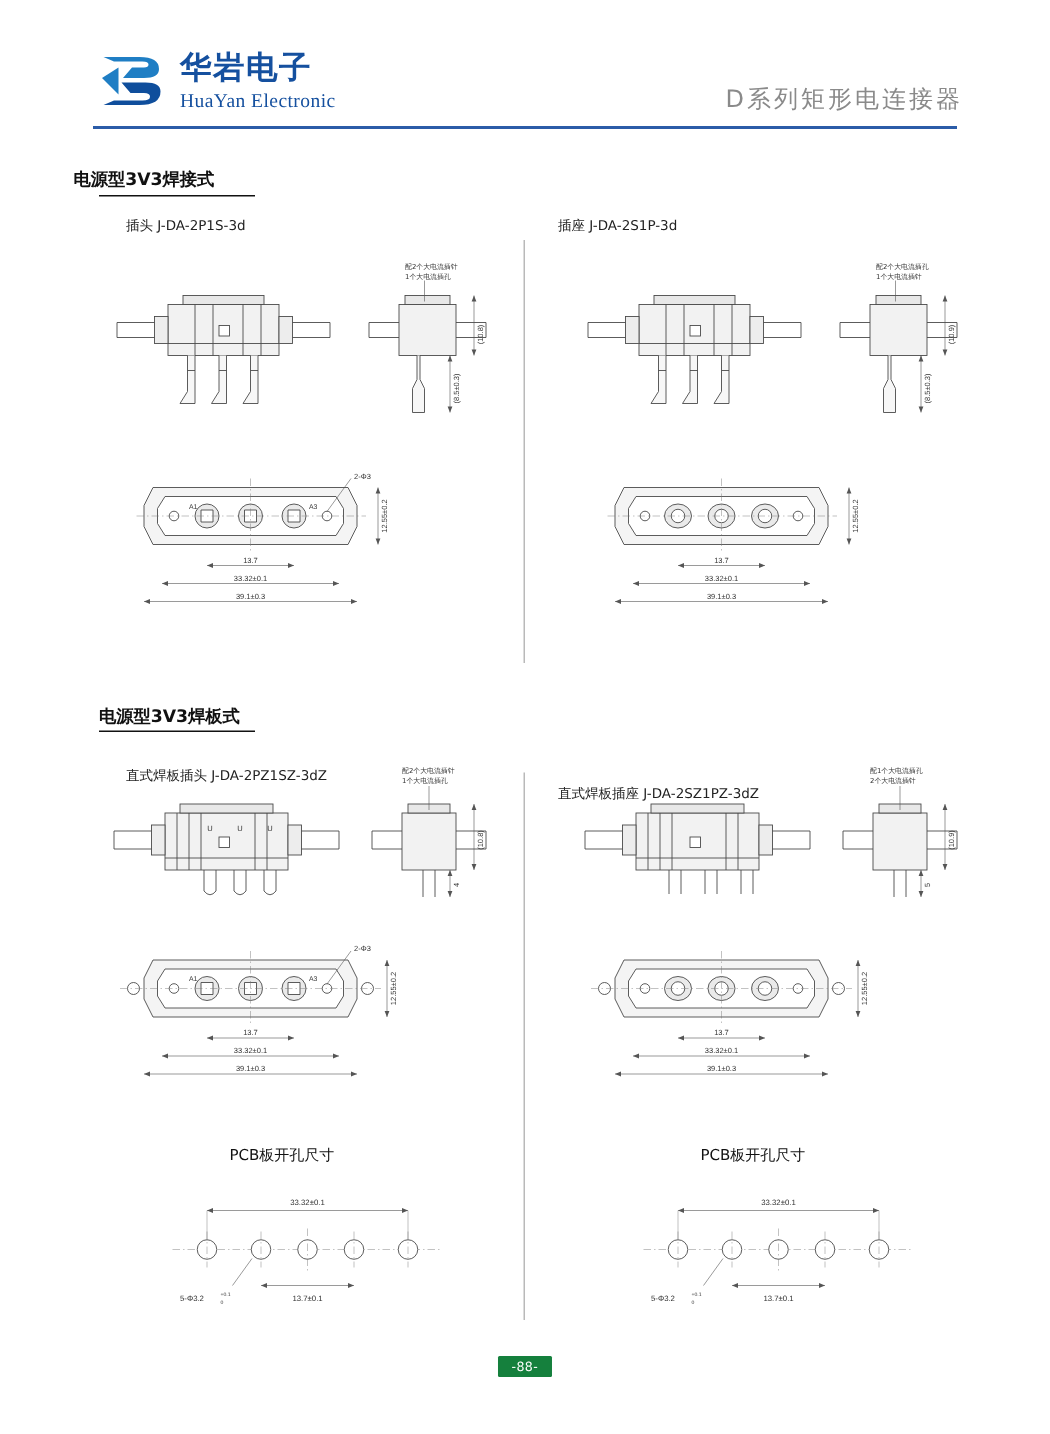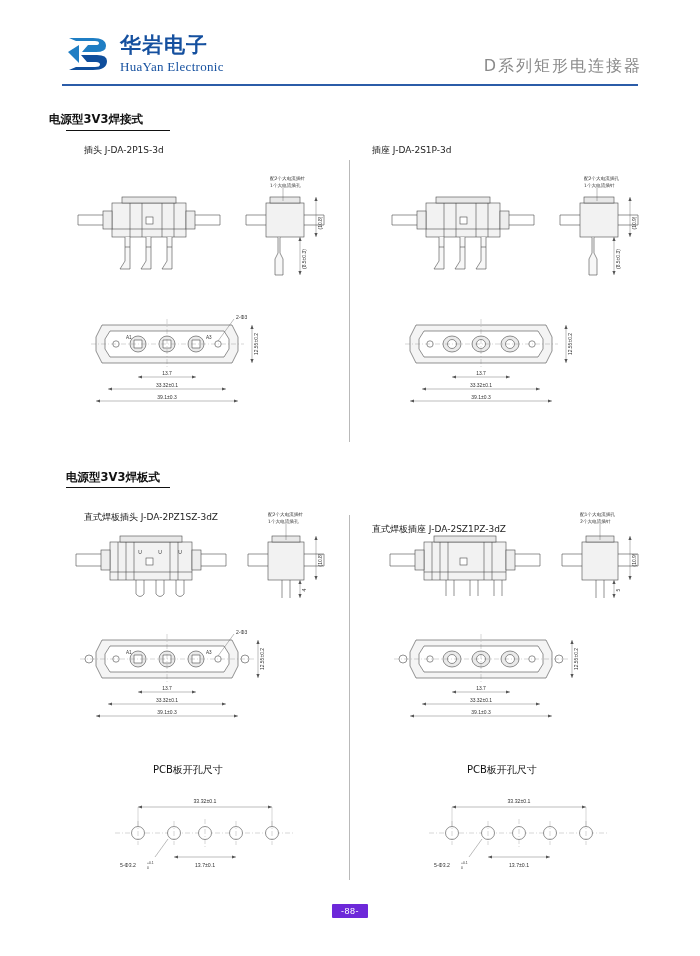--- a/index.html
+++ b/index.html
@@ -73,21 +73,21 @@
   }
   .pcb-cap{
     position:absolute;font-size:10px;color:#111;
     font-family:"DejaVu Sans","Liberation Sans",sans-serif;
   }
 
   
   .footer{
     position:absolute;left:50%;transform:translateX(-50%);
     bottom:38px;
-    background:#6d28d9;color:#fff;
+    background:#15803d;color:#fff;
     font-size:9px;padding:2px 9px;border-radius:1px;
     font-family:"Liberation Sans",sans-serif;
     letter-spacing:.5px;
   }
   text{font-family:"Liberation Sans",sans-serif;}
 </style>
 </head>
 <body>
 
 <div class="page">

